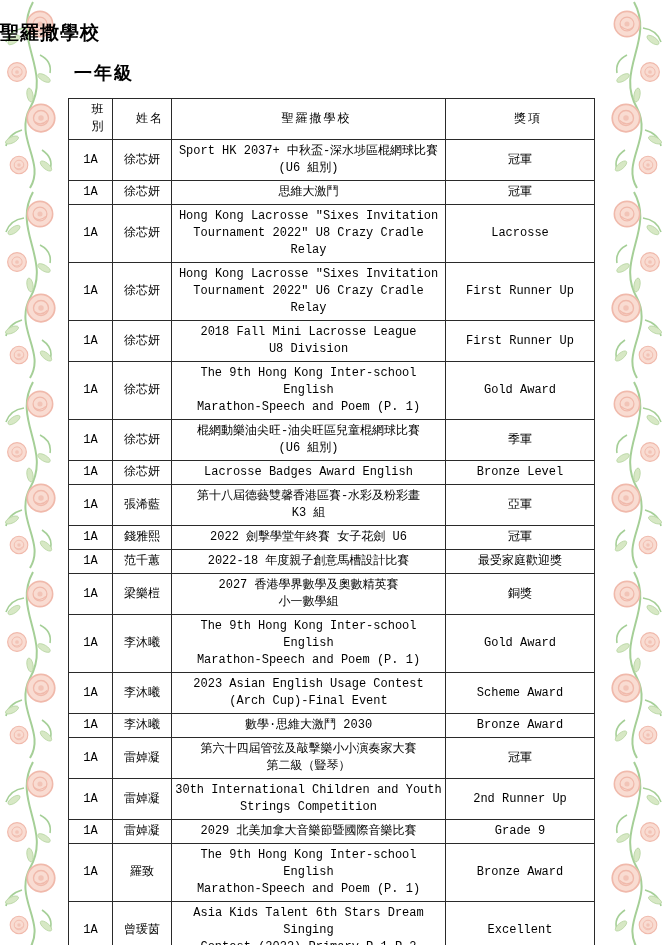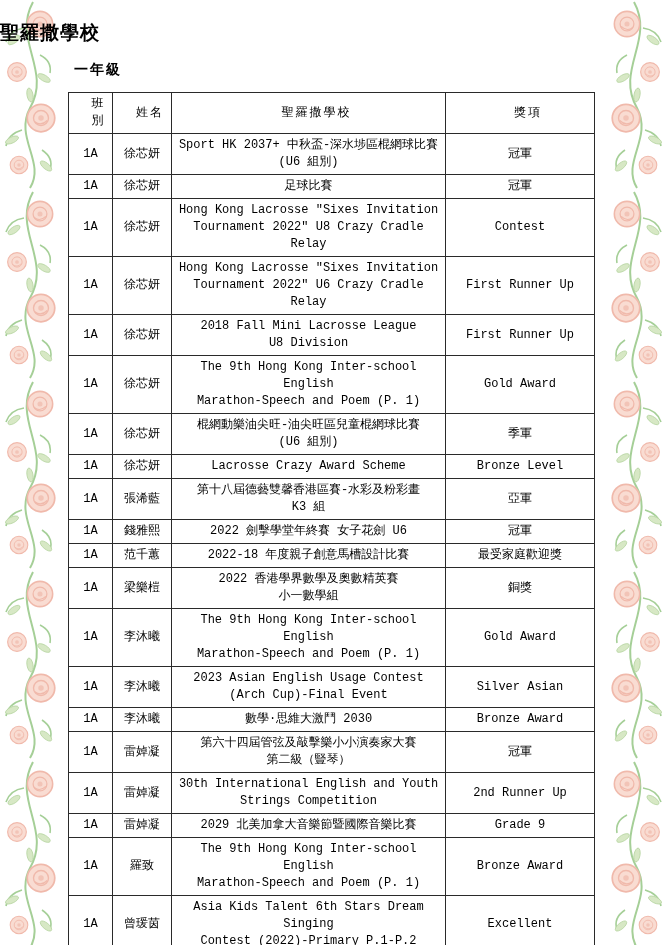--- a/index.html
+++ b/index.html
@@ -32,21 +32,21 @@
   }
   .title-block { }
   .title-line {
     font-weight: bold;
     font-size: 19px;
     line-height: 25px;
     letter-spacing: 1px;
   }
   .section-heading {
     font-weight: bold;
-    font-size: 14px;
+    font-size: 18px;
     margin: 16px 0 0 74px;
     letter-spacing: 2px;
   }
 
   table.award-table {
     border-collapse: collapse;
     table-layout: fixed;
     width: 526px;
     margin: 13px 0 0 68px;
     font-family: "Liberation Mono", "DejaVu Sans Mono", monospace;
@@ -144,30 +144,30 @@
     <td>1A</td>
     <td>徐芯妍</td>
     <td>Sport HK 2037+ 中秋盃-深水埗區棍網球比賽
 (U6 組別)</td>
     <td>冠軍</td>
   </tr>
 
   <tr>
     <td>1A</td>
     <td>徐芯妍</td>
-    <td>足球比賽</td>
+    <td>思維大激鬥</td>
     <td>冠軍</td>
   </tr>
 
   <tr>
     <td>1A</td>
     <td>徐芯妍</td>
     <td>Hong Kong Lacrosse "Sixes Invitation
 Tournament 2022" U8 Crazy Cradle Relay</td>
-    <td>Contest</td>
+    <td>Lacrosse</td>
   </tr>
 
   <tr>
     <td>1A</td>
     <td>徐芯妍</td>
     <td>Hong Kong Lacrosse "Sixes Invitation
 Tournament 2022" U6 Crazy Cradle Relay</td>
     <td>First Runner Up</td>
   </tr>
 
@@ -191,21 +191,21 @@
     <td>1A</td>
     <td>徐芯妍</td>
     <td>棍網動樂油尖旺-油尖旺區兒童棍網球比賽
 (U6 組別)</td>
     <td>季軍</td>
   </tr>
 
   <tr>
     <td>1A</td>
     <td>徐芯妍</td>
-    <td>Lacrosse Crazy Award Scheme</td>
+    <td>Lacrosse Badges Award English</td>
     <td>Bronze Level</td>
   </tr>
 
   <tr>
     <td>1A</td>
     <td>張浠藍</td>
     <td>第十八屆德藝雙馨香港區賽-水彩及粉彩畫
 K3 組</td>
     <td>亞軍</td>
   </tr>
@@ -220,60 +220,60 @@
   <tr>
     <td>1A</td>
     <td>范千蕙</td>
     <td>2022-18 年度親子創意馬槽設計比賽</td>
     <td>最受家庭歡迎獎</td>
   </tr>
 
   <tr>
     <td>1A</td>
     <td>梁樂榿</td>
-    <td>2022 香港學界數學及奧數精英賽
+    <td>2027 香港學界數學及奧數精英賽
 小一數學組</td>
     <td>銅獎</td>
   </tr>
 
   <tr>
     <td>1A</td>
     <td>李沐曦</td>
     <td>The 9th Hong Kong Inter-school English
 Marathon-Speech and Poem (P. 1)</td>
     <td>Gold Award</td>
   </tr>
 
   <tr>
     <td>1A</td>
     <td>李沐曦</td>
     <td>2023 Asian English Usage Contest
 (Arch Cup)-Final Event</td>
-    <td>Silver Asian</td>
+    <td>Scheme Award</td>
   </tr>
 
   <tr>
     <td>1A</td>
     <td>李沐曦</td>
     <td>數學·思維大激鬥 2030</td>
     <td>Bronze Award</td>
   </tr>
 
   <tr>
     <td>1A</td>
     <td>雷婥凝</td>
     <td>第六十四屆管弦及敲擊樂小小演奏家大賽
 第二級（豎琴）</td>
     <td>冠軍</td>
   </tr>
 
   <tr>
     <td>1A</td>
     <td>雷婥凝</td>
-    <td>30th International English and Youth
+    <td>30th International Children and Youth
 Strings Competition</td>
     <td>2nd Runner Up</td>
   </tr>
 
   <tr>
     <td>1A</td>
     <td>雷婥凝</td>
     <td>2029 北美加拿大音樂節暨國際音樂比賽</td>
     <td>Grade 9</td>
   </tr>

